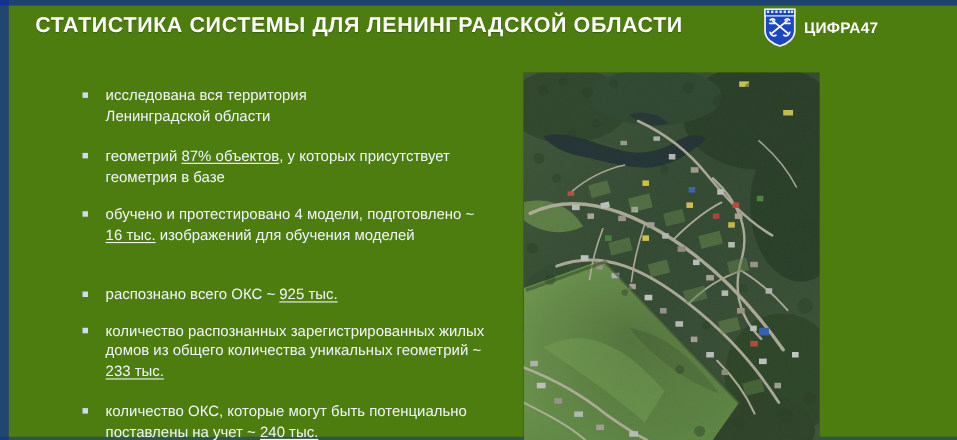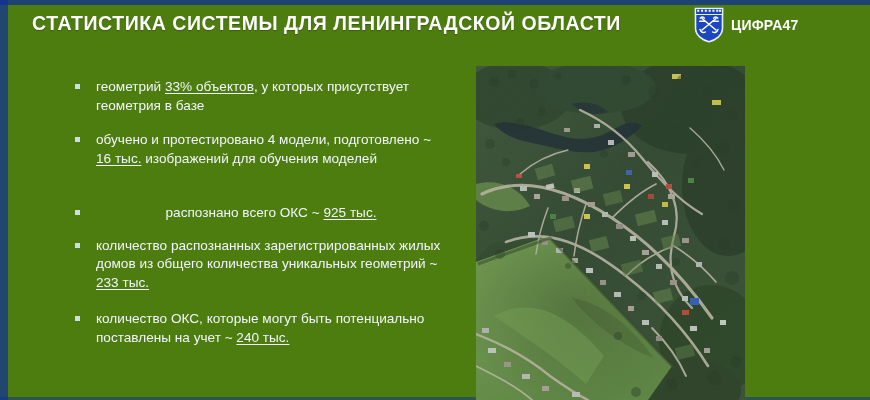--- a/index.html
+++ b/index.html
@@ -120,21 +120,21 @@
   .bullet-text { display: block; }
   .u {
     text-decoration: underline;
     text-underline-offset: 2px;
   }
 
   
   .gap-a { margin-bottom: 18px; }
   .gap-b { margin-bottom: 16px; }
   .gap-c { margin-bottom: 36px; }
-  .gap-d { margin-bottom: 14px; text-align: center; }
+  .gap-d { margin-bottom: 14px; }
   .gap-e { margin-bottom: 18px; }
 
   
   .photo-frame {
     position: absolute;
     left: 476px;
     top: 66px;
     width: 269px;
     height: 334px;
     overflow: hidden;
@@ -183,24 +183,28 @@
             <line x1="19.1" y1="14.2" x2="24.4" y2="14.2"></line>
           </g>
         </svg>
       </span>
       <span class="brand-name">ЦИФРА47</span>
     </div>
   </div>
 
   <div class="bullets">
 
+    <div class="bullet-item gap-a">
+      <span class="bullet-marker"></span>
+      <span class="bullet-text"><span>исследована вся территория</span><br><span>Ленинградской области</span></span>
+    </div>
 
     <div class="bullet-item gap-b">
       <span class="bullet-marker"></span>
-      <span class="bullet-text"><span>геометрий </span><span class="u">33% объектов</span><span>, у которых присутствует геометрия в базе</span></span>
+      <span class="bullet-text"><span>геометрий </span><span class="u">87% объектов</span><span>, у которых присутствует геометрия в базе</span></span>
     </div>
 
     <div class="bullet-item gap-c">
       <span class="bullet-marker"></span>
       <span class="bullet-text"><span>обучено и протестировано 4 модели, подготовлено ~ </span><span class="u">16 тыс.</span><span> изображений для обучения моделей</span></span>
     </div>
 
     <div class="bullet-item gap-d">
       <span class="bullet-marker"></span>
       <span class="bullet-text"><span>распознано всего ОКС ~ </span><span class="u">925 тыс.</span></span>

